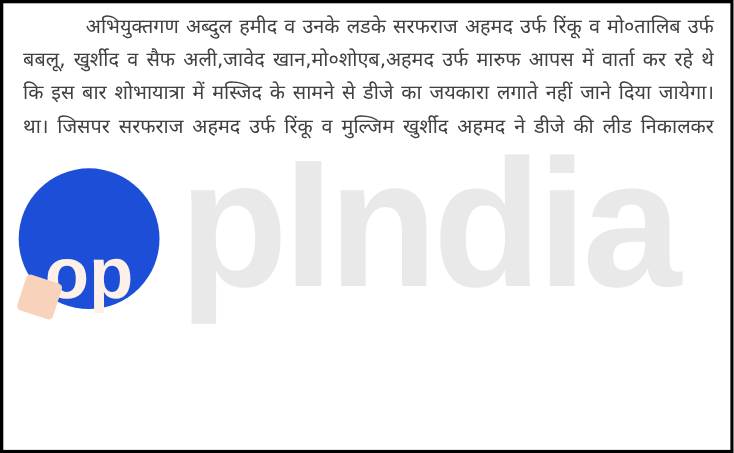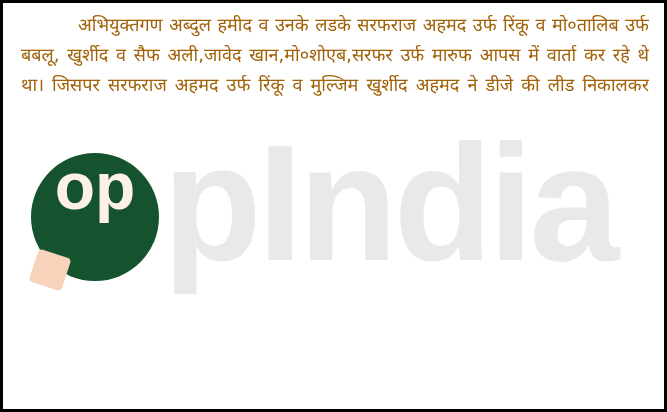--- a/index.html
+++ b/index.html
@@ -19,28 +19,28 @@
   }
   
   .watermark {
     position: absolute;
     inset: 0;
     z-index: 0;
     pointer-events: none;
   }
   .wm-logo {
     position: absolute;
-    left: 28px;
+    left: 14px;
     top: 150px;
     width: 128px;
     height: 128px;
     border-radius: 50%;
-    background: #14532d;
+    background: #1d4ed8;
     display: flex;
-    align-items: flex-start;
+    align-items: flex-end;
     justify-content: center;
   }
   .wm-logo::after {
     content: "";
     position: absolute;
     left: 2px;
     bottom: -6px;
     width: 34px;
     height: 34px;
     background: #f8d2ba;
@@ -66,21 +66,21 @@
     transform: scaleX(0.98);
     transform-origin: left top;
     font-family: "Liberation Sans", sans-serif;
     white-space: nowrap;
   }
   
   .text-block {
     position: relative;
     z-index: 1;
     padding: 7px 15px 0 18px;
-    color: #a16207;
+    color: #404040;
   }
   .line {
     font-size: 18px;
     line-height: 30.2px;
     text-align: justify;
     text-align-last: justify;
     white-space: normal;
     overflow: hidden;
     max-height: 31px;
   }
@@ -95,17 +95,18 @@
 
   <div class="watermark">
     <div class="wm-logo">
       <span class="wm-logo-text">op</span>
     </div>
     <div class="wm-text">pIndia</div>
   </div>
 
   <div class="text-block" id="text-lines">
       <div class="line indent">अभियुक्तगण अब्दुल हमीद व उनके लडके सरफराज अहमद उर्फ रिंकू व मो०तालिब उर्फ</div>
-      <div class="line">बबलू, खुर्शीद व सैफ अली,जावेद खान,मो०शोएब,सरफर उर्फ मारुफ आपस में वार्ता कर रहे थे</div>
+      <div class="line">बबलू, खुर्शीद व सैफ अली,जावेद खान,मो०शोएब,अहमद उर्फ मारुफ आपस में वार्ता कर रहे थे</div>
+      <div class="line">कि इस बार शोभायात्रा में मस्जिद के सामने से डीजे का जयकारा लगाते नहीं जाने दिया जायेगा।</div>
       <div class="line">था। जिसपर सरफराज अहमद उर्फ रिंकू व मुल्जिम खुर्शीद अहमद ने डीजे की लीड निकालकर</div>
     </div>
 
 </div>
 
 </body></html>

